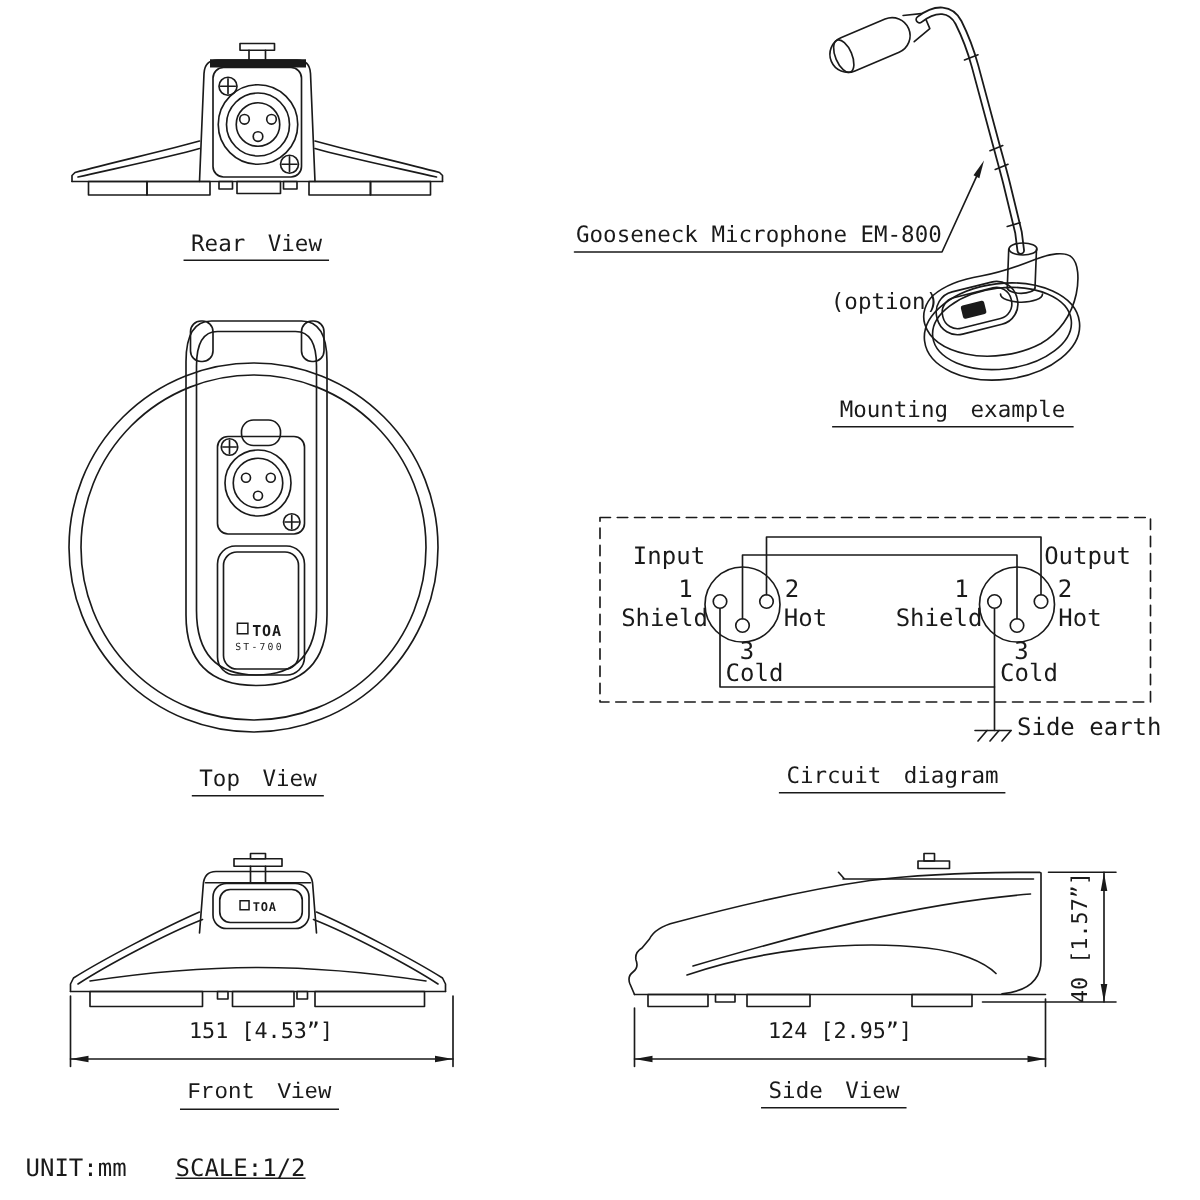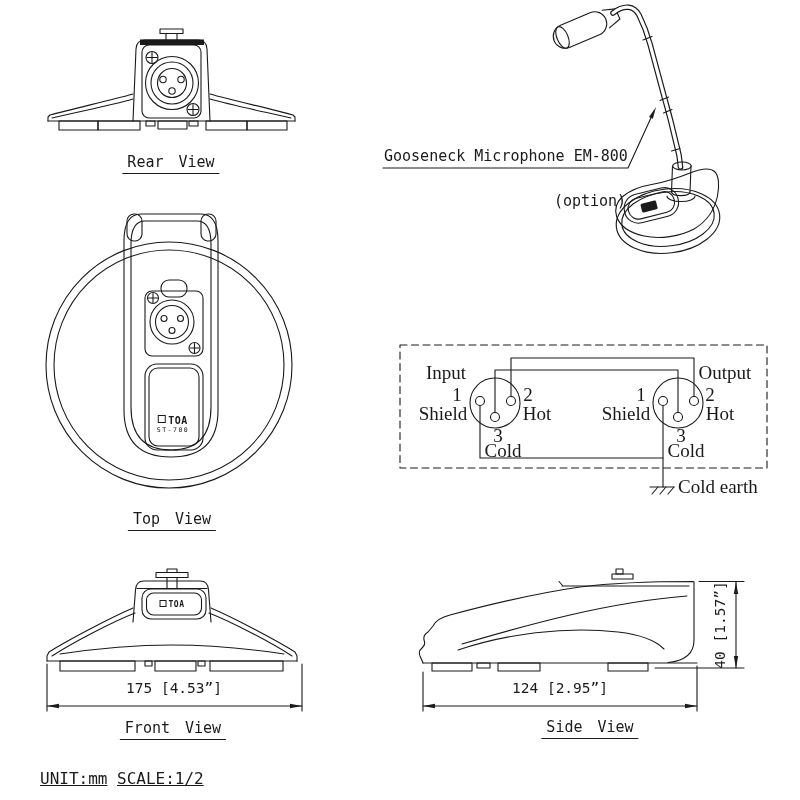--- a/index.html
+++ b/index.html
@@ -9,21 +9,21 @@
     fill:none;stroke:#1a1a1a;stroke-width:1.1;stroke-linecap:round;stroke-linejoin:round;}
   .ln .fillk{fill:#1a1a1a;stroke:none;}
   .ln .dash{stroke-dasharray:7 4.5;}
   .ln .wcore{stroke:#ffffff;stroke-width:3.2;}
   .ln .thick{stroke-width:5.6;}
   .cad{position:absolute;font-family:"DejaVu Sans Mono",monospace;color:#1a1a1a;white-space:nowrap;line-height:1.05;}
   .ctr{transform:translateX(-50%);}
   .lbl{font-size:15px;word-spacing:.4em;border-bottom:1.6px solid #1a1a1a;padding:0 5px 2px;}
   .call{font-size:15px;text-align:center;}
   .dim{font-size:14.5px;}
-  .pin{font-size:19px;font-family:Liberation Serif, serif;}
+  .pin{font-size:16px;}
   .unit{font-size:16px;}
   .rot{transform:translate(-50%,-50%) rotate(-90deg);}
   .logo{font-family:"DejaVu Sans Mono",monospace;text-align:center;}
   .logo .l1{font-size:10px;font-weight:bold;letter-spacing:.5px;}
   .logo .l2{font-size:6.5px;letter-spacing:1.5px;}
   .sq{display:inline-block;width:6px;height:6px;border:1.2px solid #1a1a1a;margin-right:2px;vertical-align:1px;}
   .sq2{display:inline-block;width:5px;height:5px;border:1px solid #1a1a1a;margin-right:2px;vertical-align:0;}
   .flogo{font-size:8px;font-weight:bold;letter-spacing:.5px;}
 </style>
 </head>
@@ -205,53 +205,55 @@
     </g>
     <g>
       <polyline points="383,168 628,168 651,117.8"></polyline>
       <polygon class="fillk" points="656,107 652.9,118.8 649,116.9"></polygon>
     </g>
   </g>
 </svg>
 
 <div class="cad ctr lbl" style="left:171px;top:155px;">Rear View</div>
 <div class="cad ctr lbl" style="left:172px;top:512px;">Top View</div>
-<div class="cad ctr lbl" style="left:173px;top:721px;">Front View</div>
-<div class="cad ctr lbl" style="left:590px;top:720px;">Side View</div>
+<div class="cad ctr lbl" style="left:173px;top:721px;font-family:Liberation Mono, monospace;">Front View</div>
+<div class="cad ctr lbl" style="left:556px;top:720px;">Side View</div>
+<div class="cad ctr lbl" style="left:635px;top:266px;">Mounting example</div>
+<div class="cad ctr lbl" style="left:595px;top:510px;">Circuit diagram</div>
 
 <div class="cad call" style="left:384px;top:149px;">Gooseneck Microphone EM-800</div>
 <div class="cad call ctr" style="left:590px;top:170px;margin-top:24px;">(option)</div>
 
-<div class="cad ctr dim" style="left:174px;top:681px;">175 [4.53”]</div>
+<div class="cad ctr dim" style="left:174px;top:681px;">151 [4.53”]</div>
 <div class="cad ctr dim" style="left:560px;top:681px;">124 [2.95”]</div>
 <div class="cad dim rot" style="left:721px;top:625px;">40 [1.57”]</div>
 
 <div class="cad ctr pin" style="left:446px;top:363px;">Input</div>
 <div class="cad ctr pin" style="left:725px;top:363px;">Output</div>
 
 <div class="cad ctr pin" style="left:457px;top:385px;">1</div>
 <div class="cad ctr pin" style="left:443px;top:404px;">Shield</div>
 <div class="cad ctr pin" style="left:528px;top:385px;">2</div>
 <div class="cad ctr pin" style="left:537px;top:404px;">Hot</div>
 <div class="cad ctr pin" style="left:498px;top:426px;">3</div>
 <div class="cad ctr pin" style="left:503px;top:441px;">Cold</div>
 
 <div class="cad ctr pin" style="left:641px;top:385px;">1</div>
 <div class="cad ctr pin" style="left:626px;top:404px;">Shield</div>
 <div class="cad ctr pin" style="left:710px;top:385px;">2</div>
 <div class="cad ctr pin" style="left:720px;top:404px;">Hot</div>
 <div class="cad ctr pin" style="left:681px;top:426px;">3</div>
 <div class="cad ctr pin" style="left:686px;top:441px;">Cold</div>
 
-<div class="cad pin" style="left:678px;top:477px;">Cold earth</div>
+<div class="cad pin" style="left:678px;top:477px;">Side earth</div>
 
 <div class="cad logo ctr" style="left:173px;top:415px;">
   <div class="l1"><span class="sq"></span><span>TOA</span></div>
   <div class="l2">ST-700</div>
 </div>
 <div class="cad ctr flogo" style="left:172px;top:600px;">
   <span class="sq2"></span><span>TOA</span>
 </div>
 
-<div class="cad unit" style="left:40px;top:771px;text-decoration:underline;">UNIT:mm</div>
+<div class="cad unit" style="left:17px;top:771px;">UNIT:mm</div>
 <div class="cad unit" style="left:117px;top:771px;text-decoration:underline;">SCALE:1/2</div>
 
 </div>
 
 </body></html>

